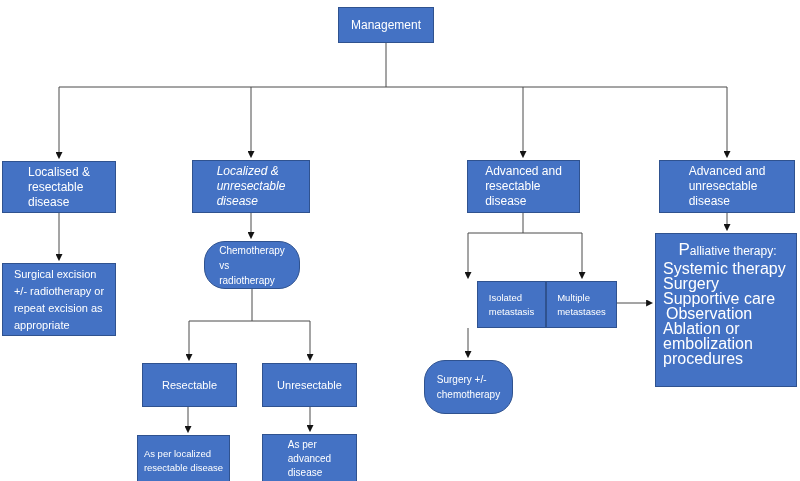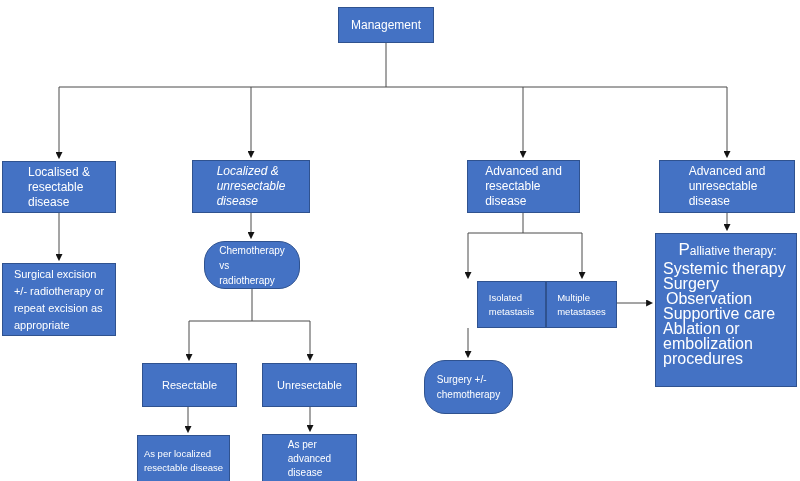--- a/index.html
+++ b/index.html
@@ -125,18 +125,18 @@
   <div class="node fs9 n-multiple">Multiple
 metastases</div>
 
   <div class="node fs10 n-surgery-chemo">Surgery +/-
 chemotherapy</div>
 
   <div class="node n-palliative">
     <div class="pall-heading"><span class="bigP">P</span><span>alliative therapy:</span></div>
     <div class="pall-item">Systemic therapy</div>
     <div class="pall-item">Surgery</div>
+    <div class="pall-item">Supportive care</div>
     <div class="pall-item" style="padding-left:3px;">Observation</div>
-    <div class="pall-item">Supportive care</div>
     <div class="pall-item">Ablation or embolization procedures</div>
   </div>
 
 </div>
 
 </body></html>

